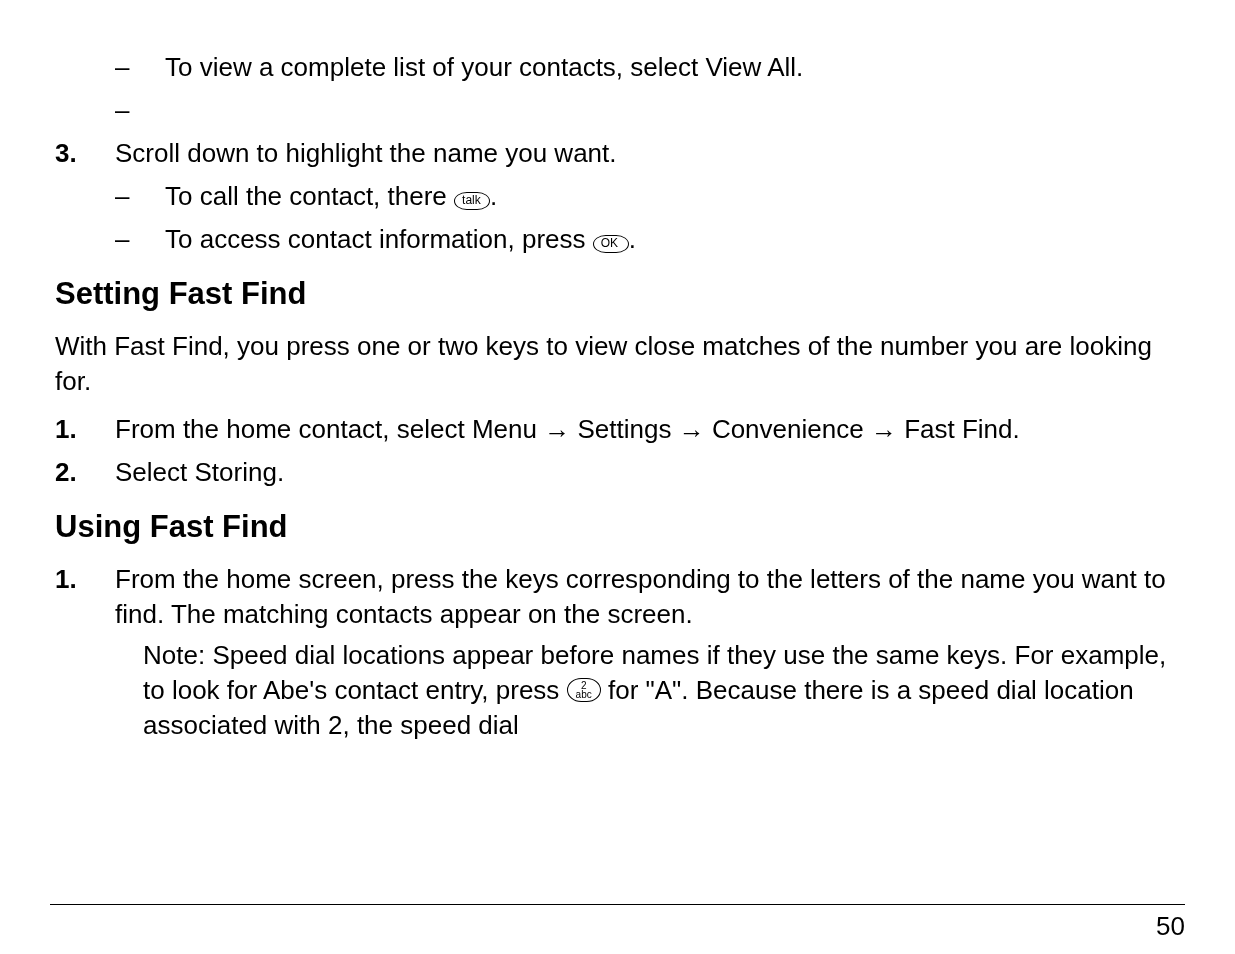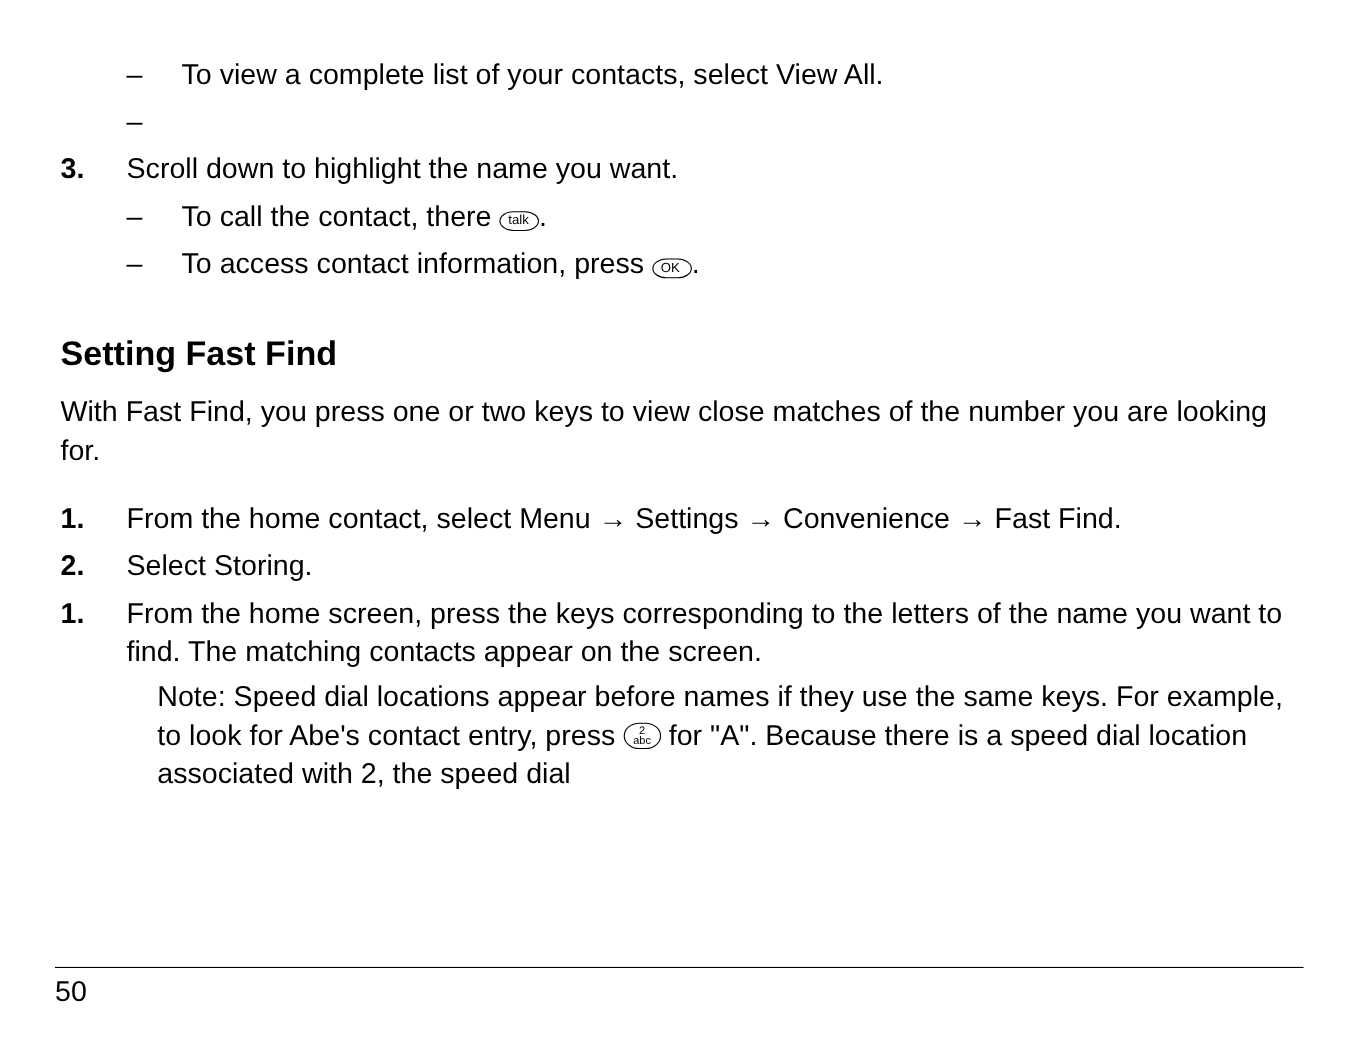--- a/index.html
+++ b/index.html
@@ -38,27 +38,27 @@
   .indent-ol .marker-col { width: 60px; }
   .indent-sub { padding-left: 65px; }
   .indent-sub .marker-col { width: 50px; }
   .sub-dash {
     font-weight: normal;
   }
   .bold { font-weight: normal; }
   .heading {
     font-weight: bold;
     font-size: 31px;
-    margin-top: 44px;
+    margin-top: 16px;
     margin-bottom: 14px;
     padding-left: 5px;
   }
   .para {
     padding-left: 5px;
-    margin-bottom: 26px;
+    margin-bottom: 12px;
   }
   .key-icon {
     display: inline-block;
     border: 1.5px solid #000;
     border-radius: 50% / 70%;
     font-size: 12px;
     line-height: 1;
     padding: 1px 7px 3px 7px;
     vertical-align: 1px;
     font-family: Arial, sans-serif;
@@ -74,26 +74,26 @@
     padding: 2px 8px 2px 8px;
     vertical-align: 1px;
     font-family: Arial, sans-serif;
     text-align: center;
   }
   .key-line { display:block; }
   .footer {
     position: absolute;
     left: 50px;
     right: 50px;
-    bottom: 37px;
+    bottom: 12px;
     border-top: 1.5px solid #000;
     padding-top: 6px;
     font-size: 26px;
     display: flex;
-    justify-content: space-between;
+    justify-content: flex-end;
   }
   .arrow { font-family: Arial, sans-serif; }
 </style>
 </head>
 <body>
 
 <div class="page">
   <div class="content">
 
     <div class="list-row indent-sub">
@@ -144,20 +144,21 @@
       </div>
     </div>
 
     <div class="list-row indent-ol">
       <div class="marker-col marker-ol">2.</div>
       <div class="body-col">
         <span>Select </span><span class="bold">Storing</span><span>.</span>
       </div>
     </div>
 
+    <div class="heading">Using Fast Find</div>
 
     <div class="list-row indent-ol">
       <div class="marker-col marker-ol">1.</div>
       <div class="body-col">
         <div>From the home screen, press the keys corresponding to the letters of the name you want to find. The matching contacts appear on the screen.</div>
         <div style="margin-top:6px;margin-left:28px;">
           <span class="bold">Note: </span><span>Speed dial locations appear before names if they use the same keys. For example, to look for Abe's contact entry, press </span>
           <span class="key-icon-2"><span class="key-line">2</span><span class="key-line">abc</span></span><span> for "A". Because there is a speed dial location associated with 2, the speed dial</span>
         </div>
       </div>

